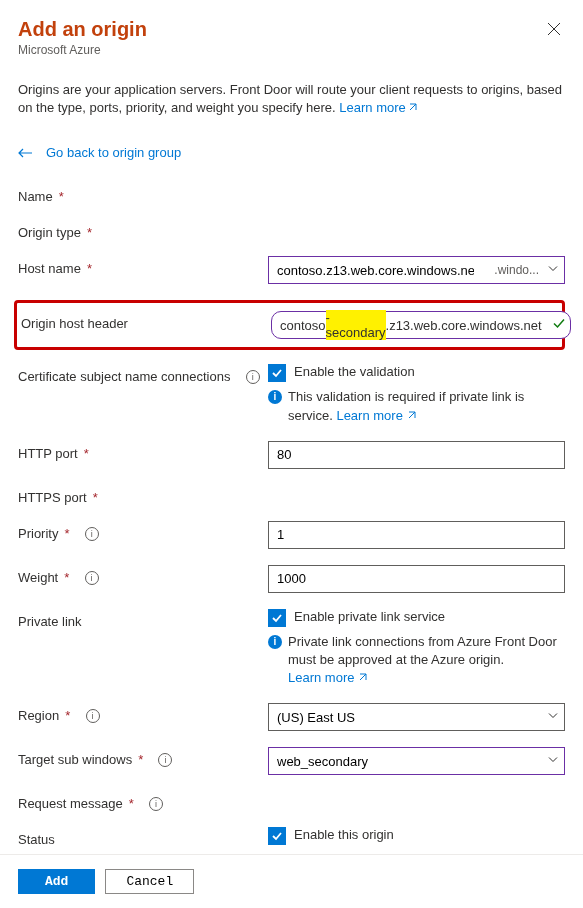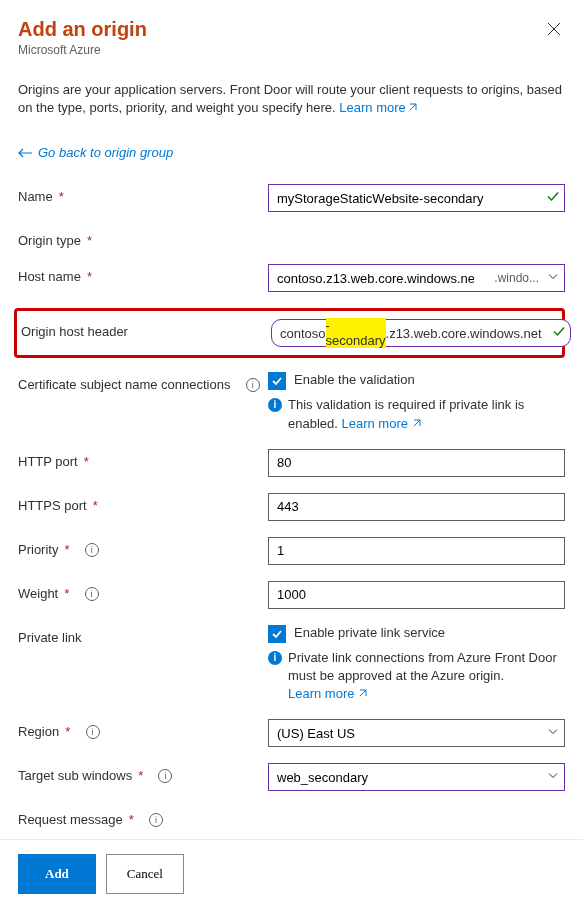--- a/index.html
+++ b/index.html
@@ -13,21 +13,21 @@
       position: relative;
       padding: 18px 18px 0 18px;
     }
     .header { display: flex; justify-content: space-between; align-items: flex-start; }
     .title { font-size: 20px; font-weight: 600; color: #c2410c; }
     .subtitle { font-size: 12px; color: #605e5c; margin-top: 2px; }
     .close-btn { cursor: pointer; padding: 4px; }
     .intro { margin-top: 24px; font-size: 13px; color: #323130; line-height: 1.4; }
     .link { color: #0078d4; cursor: pointer; text-decoration: none; }
     .ext-icon { display: inline-block; margin-left: 2px; }
-    .back-link { display: flex; align-items: center; gap: 6px; margin-top: 28px; color: #0078d4; cursor: pointer; font-size: 13px; font-style: italic; }
+    .back-link { display: flex; align-items: center; gap: 14px; margin-top: 28px; color: #0078d4; cursor: pointer; font-size: 13px; }
     .form { margin-top: 24px; }
     .row { display: flex; align-items: flex-start; margin-bottom: 16px; }
     .label-col { width: 250px; flex-shrink: 0; display: flex; align-items: flex-end; gap: 4px; padding-top: 5px; font-size: 13px; }
     .field-col { flex: 1; }
     .req { color: #a4262c; margin-left: 2px; }
     .info-icon { display: inline-flex; width: 14px; height: 14px; border: 1px solid #605e5c; border-radius: 50%; align-items: center; justify-content: center; font-size: 9px; color: #605e5c; cursor: pointer; }
     .input-text, .input-select {
       width: 100%;
       height: 28px;
       border: 1px solid #605e5c;
@@ -58,21 +58,21 @@
     .info-blue { width: 14px; height: 14px; background: #0078d4; color: #fff; border-radius: 50%; display: inline-flex; align-items: center; justify-content: center; font-size: 10px; font-weight: bold; flex-shrink: 0; margin-top: 2px; }
     .footer {
       position: absolute;
       bottom: 0; left: 0; right: 0;
       border-top: 1px solid #edebe9;
       padding: 14px 18px;
       display: flex;
       gap: 10px;
       background: #fff;
     }
-    .btn { height: 40px; padding: 0 20px; font-size: 13px; font-family: Liberation Serif, serif; cursor: pointer; border: 1px solid #8a8886; background: #fff; }
+    .btn { height: 25px; padding: 0 20px; font-size: 13px; font-family: Liberation Mono, monospace; cursor: pointer; border: 1px solid #8a8886; background: #fff; }
     .btn.primary { background: #0078d4; border-color: #0078d4; color: #fff; font-weight: 600; padding: 0 26px; }
     .origin-host-value { font-size: 13px; border-radius: 10px; }
   </style>
 </head>
 <body>
 
 <div class="header">
   <div>
     <div class="title">Add an origin</div>
     <div class="subtitle">Microsoft Azure</div>
@@ -97,28 +97,20 @@
   <span>Go back to origin group</span>
 </div>
 
 <div class="form">
 
   <div class="row">
     <div class="label-col">
         <span>Name</span>
         <span class="req">*</span>
       </div>
-    <div class="field-col">
-      <div class="input-wrap">
-        <input class="input-text validated" value="myStorageStaticWebsite-secondary" style="">
-        <span class="check-icon"><svg width="12" height="12" viewBox="0 0 12 12">
-              <path d="M1 6 L4.5 9.5 L11 2" stroke="#107c10" stroke-width="1.5" fill="none"></path>
-            </svg></span>
-      </div>
-    </div>
   </div>
 
   <div class="row">
     <div class="label-col">
         <span>Origin type</span>
         <span class="req">*</span>
       </div>
   </div>
 
   <div class="row hostname-row">
@@ -163,41 +155,40 @@
       <div class="checkbox-row">
         <span class="checkbox checked">
             <svg width="12" height="12" viewBox="0 0 12 12">
               <path d="M2 6 L5 9 L10 3" stroke="#fff" stroke-width="1.8" fill="none"></path>
             </svg>
           </span>
         <span>Enable the validation</span>
       </div>
       <div class="info-note">
         <span class="info-blue">i</span>
-        <span><span>This validation is required if private link is enabled. </span><a class="link"><span>Learn more</span> <svg width="10" height="10" viewBox="0 0 10 10">
+        <span><span>This validation is required if private link is service. </span><a class="link"><span>Learn more</span> <svg width="10" height="10" viewBox="0 0 10 10">
                 <path d="M2 2 H8 V8 M8 2 L2 8" stroke="#0078d4" stroke-width="1" fill="none"></path>
               </svg></a></span>
       </div>
     </div>
   </div>
 
   <div class="row">
     <div class="label-col">
         <span>HTTP port</span>
         <span class="req">*</span>
       </div>
     <div class="field-col"><input class="input-text" value="80" style=""></div>
   </div>
 
   <div class="row">
     <div class="label-col">
         <span>HTTPS port</span>
         <span class="req">*</span>
       </div>
-    <div class="field-col"><input class="input-text" value="443" style=""></div>
   </div>
 
   <div class="row">
     <div class="label-col"><span>Priority</span><span class="req">*</span>&nbsp;&nbsp;<span class="info-icon">i</span></div>
     <div class="field-col"><input class="input-text" value="1" style=""></div>
   </div>
 
   <div class="row">
     <div class="label-col"><span>Weight</span><span class="req">*</span>&nbsp;&nbsp;<span class="info-icon">i</span></div>
     <div class="field-col"><input class="input-text" value="1000" style=""></div>

